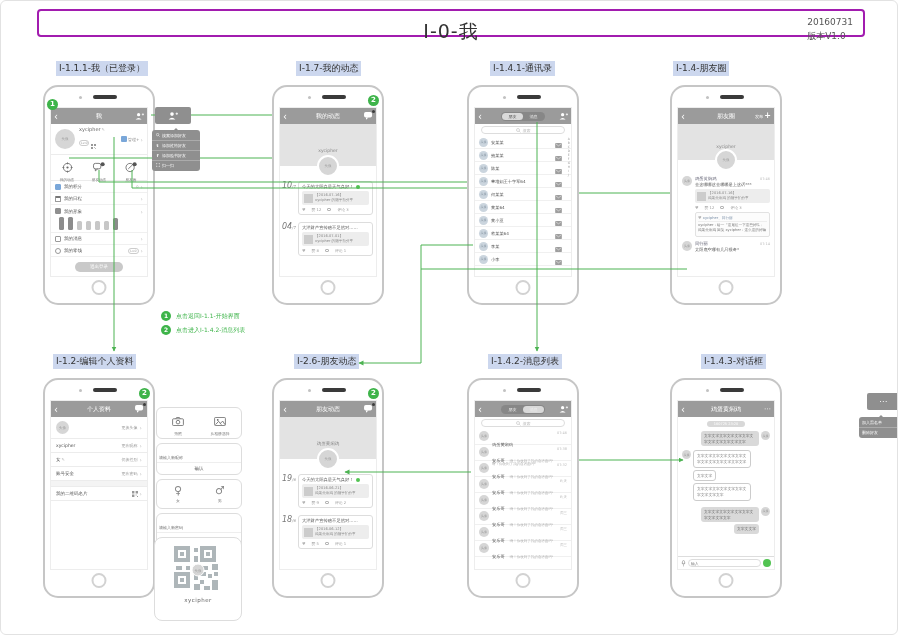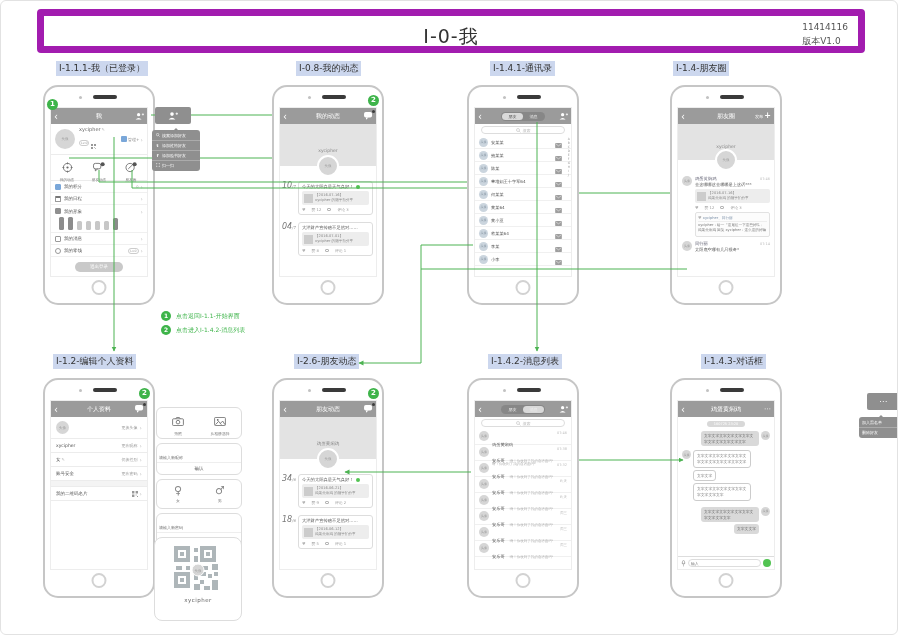--- a/index.html
+++ b/index.html
@@ -1,19 +1,19 @@
 <!DOCTYPE html>
 <html><head>
 <meta charset="utf-8">
 <style>
 *{box-sizing:border-box;margin:0;padding:0}
 body{margin:0;background:#fff;font-family:"DejaVu Sans","Liberation Sans",sans-serif}
 .canvas{position:relative;width:898px;height:635px;border:1px solid #e2e2e2;border-radius:6px;background:#fff;overflow:hidden}
 
-.titlebox{position:absolute;left:36px;top:8px;width:828px;height:44px;border:7px solid #a21caf;border-radius:4px}
+.titlebox{position:absolute;left:36px;top:8px;width:828px;height:28px;border:2px solid #a21caf;border-radius:4px}
 .title{position:absolute;left:0;right:0;top:8px;text-align:center;font-size:19px;color:#333;letter-spacing:1px}
 .ver{position:absolute;right:10px;top:5px;font-size:9px;color:#555;line-height:1.55;text-align:left}
 .sec-label{position:absolute;background:#ccd7ee;color:#333;font-size:9px;padding:1px 3px;white-space:nowrap;z-index:4}
 
 .phone{position:absolute;width:112px;height:220px;border:2px solid #c6c6c6;border-radius:15px;background:#fff;z-index:2}
 .btop{position:relative;height:20px}
 .cam{position:absolute;left:34px;top:9px;width:3px;height:3px;border-radius:50%;background:#c2c2c2}
 .spk{position:absolute;left:48px;top:8px;width:24px;height:4px;border-radius:2px;background:#3a3a3a}
 .screen{position:relative;margin:0 5px;height:170px;border:1px solid #ededed;background:#fff;overflow:hidden}
 .bbot{position:relative;height:24px}
@@ -132,27 +132,27 @@
 .qrname{font-size:5.5px;color:#666;letter-spacing:.5px;margin-top:3px}
 </style>
 </head>
 <body>
 
 <div class="canvas">
 
   <div class="titlebox">
     <div class="title">I-0-我</div>
     <div class="ver">
-      <div>11414116</div>
+      <div>20160731</div>
       <div>版本V1.0</div>
     </div>
   </div>
 
   <div class="sec-label" style="left:55px;top:60px">I-1.1.1-我（已登录）</div>
-  <div class="sec-label" style="left:295px;top:60px">I-0.8-我的动态</div>
+  <div class="sec-label" style="left:295px;top:60px">I-1.7-我的动态</div>
   <div class="sec-label" style="left:489px;top:60px">I-1.4.1-通讯录</div>
   <div class="sec-label" style="left:672px;top:60px">I-1.4-朋友圈</div>
   <div class="sec-label" style="left:52px;top:353px">I-1.2-编辑个人资料</div>
   <div class="sec-label" style="left:293px;top:353px">I-2.6-朋友动态</div>
   <div class="sec-label" style="left:487px;top:353px">I-1.4.2-消息列表</div>
   <div class="sec-label" style="left:700px;top:353px">I-1.4.3-对话框</div>
 
   <div class="lg-row" style="left:160px;top:310px">
     <span class="lg-n">1</span>
     <span class="lg-t">点击返回I-1.1-开始界面</span>
@@ -694,21 +694,21 @@
             </svg>
             <span class="dotb"></span>
           </span>
       </div>
       <div class="banner">
           <span class="bname">鸡蛋黄焖鸡</span>
         </div>
       <span class="ava bava" style="top:47px">头像</span>
       <div class="posts">
         <div class="post">
-          <span class="pdate"><span>34</span><b>/6</b></span>
+          <span class="pdate"><span>19</span><b>/6</b></span>
           <div class="pcard">
             <div class="ptext">
                 <span>今天的太阳真是天气真好！</span>
                 <span class="emoji"></span>
               </div>
             <div class="pquote">
                 <span class="pthumb"></span>
                 <span class="pqtext"><span>【2016-06-21】</span><br><span>鸡蛋黄焖鸡 的随手拍分享</span></span>
               </div>
             <div class="pfoot">

